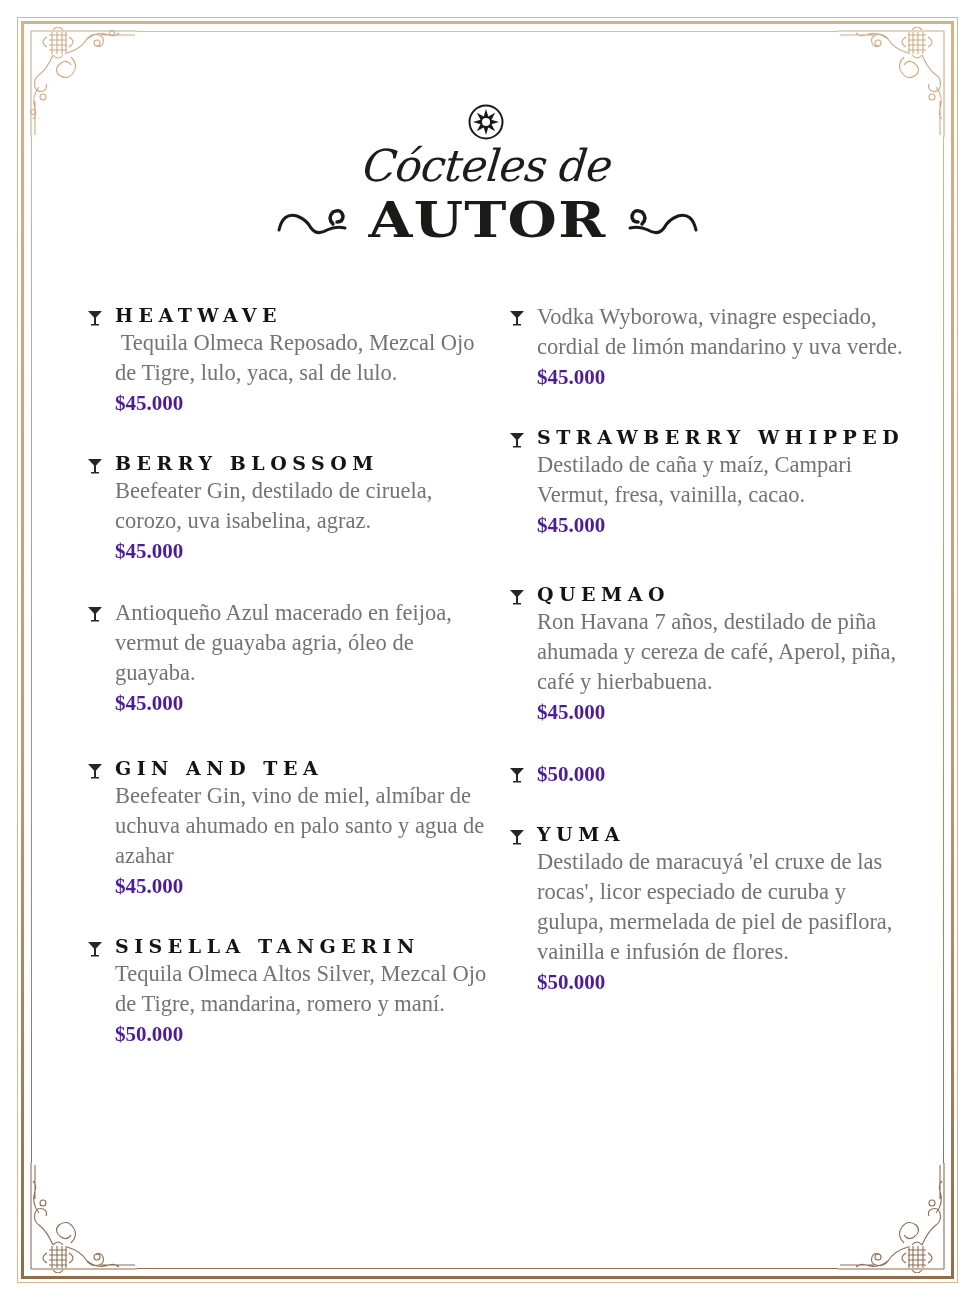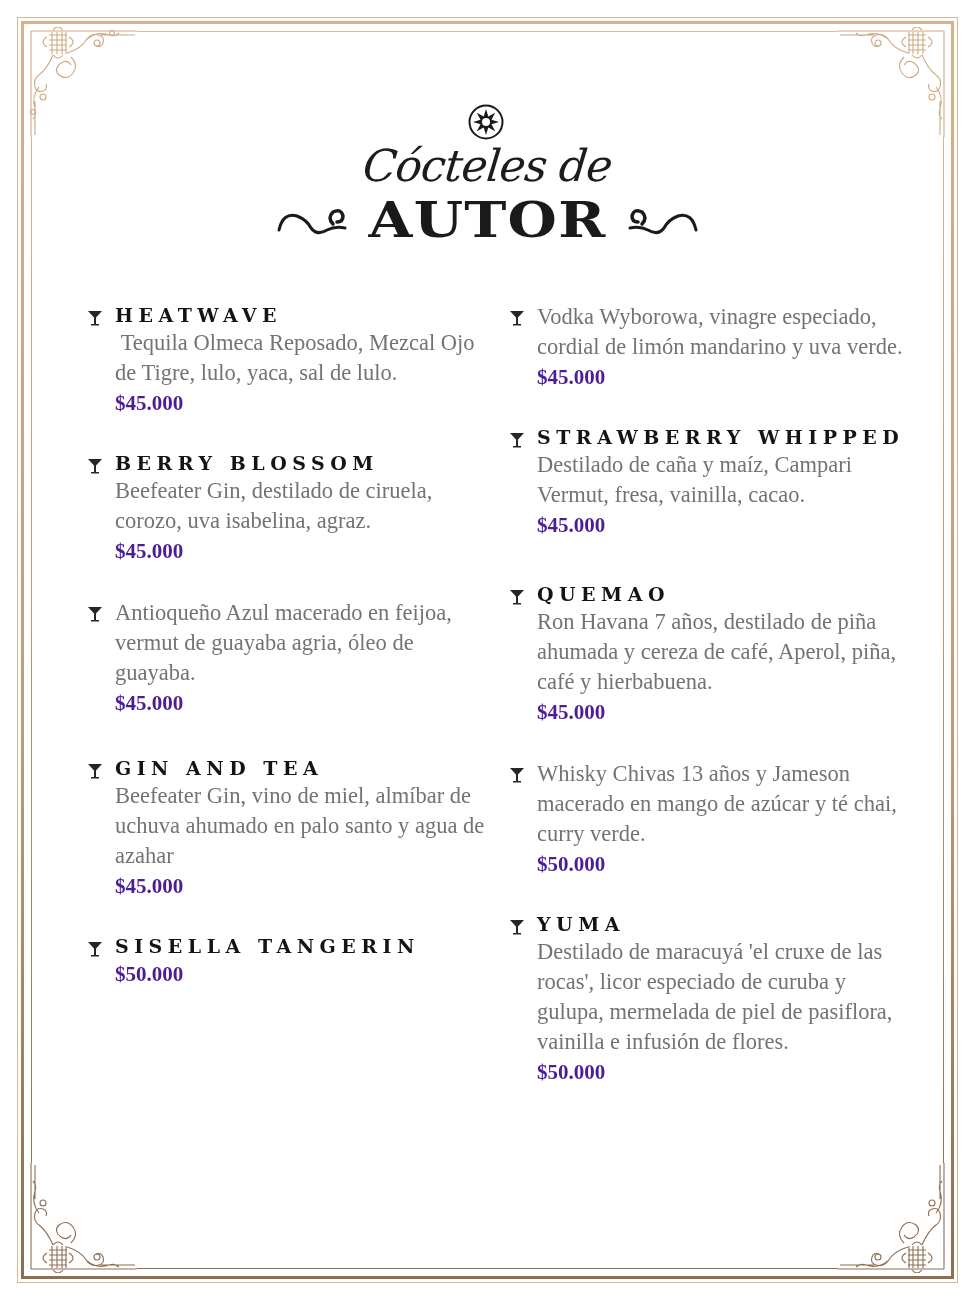--- a/index.html
+++ b/index.html
@@ -171,20 +171,21 @@
       </svg>
     <div class="name">GIN AND TEA</div>
     <div class="desc">Beefeater Gin, vino de miel, almíbar de uchuva ahumado en palo santo y agua de azahar</div>
     <div class="price">$45.000</div>
   </div>
   <div class="item">
     <svg class="glass" viewBox="0 0 14 16">
         <path d="M0 1 h14 l-6 6.5 v6.5 h3 v1.5 h-8 v-1.5 h3 v-6.5 z" fill="#2a2525"></path>
       </svg>
     <div class="name">SISELLA TANGERIN</div>
+    <div class="desc">Tequila Olmeca Altos Silver, Mezcal Ojo de Tigre, mandarina, romero y maní.</div>
     <div class="price">$50.000</div>
   </div>
 </div>
 
 <div class="col right" style="width:395px">
   <div class="item" style="margin-bottom:32px">
     <svg class="glass" viewBox="0 0 14 16">
         <path d="M0 1 h14 l-6 6.5 v6.5 h3 v1.5 h-8 v-1.5 h3 v-6.5 z" fill="#2a2525"></path>
       </svg>
     <div class="desc">Vodka Wyborowa, vinagre especiado, cordial de limón mandarino y uva verde.</div>
@@ -203,21 +204,20 @@
         <path d="M0 1 h14 l-6 6.5 v6.5 h3 v1.5 h-8 v-1.5 h3 v-6.5 z" fill="#2a2525"></path>
       </svg>
     <div class="name">QUEMAO</div>
     <div class="desc">Ron Havana 7 años, destilado de piña ahumada y cereza de café, Aperol, piña, café y hierbabuena.</div>
     <div class="price">$45.000</div>
   </div>
   <div class="item" style="margin-bottom:32px">
     <svg class="glass" viewBox="0 0 14 16">
         <path d="M0 1 h14 l-6 6.5 v6.5 h3 v1.5 h-8 v-1.5 h3 v-6.5 z" fill="#2a2525"></path>
       </svg>
-    <div class="desc">Whisky Chivas 13 años y Jameson macerado en mango de azúcar y té chai, curry verde.</div>
     <div class="price">$50.000</div>
   </div>
   <div class="item">
     <svg class="glass" viewBox="0 0 14 16">
         <path d="M0 1 h14 l-6 6.5 v6.5 h3 v1.5 h-8 v-1.5 h3 v-6.5 z" fill="#2a2525"></path>
       </svg>
     <div class="name">YUMA</div>
     <div class="desc">Destilado de maracuyá 'el cruxe de las rocas', licor especiado de curuba y gulupa, mermelada de piel de pasiflora, vainilla e infusión de flores.</div>
     <div class="price">$50.000</div>
   </div>

